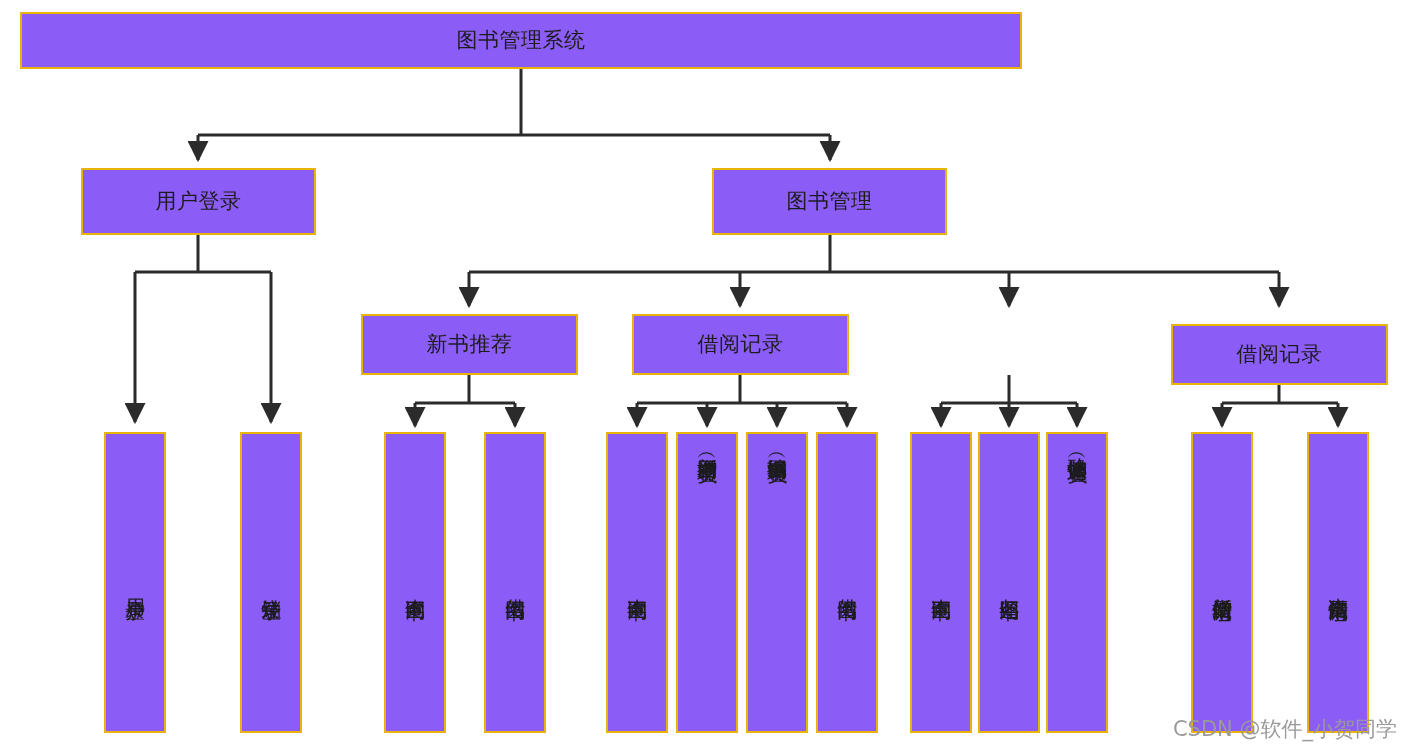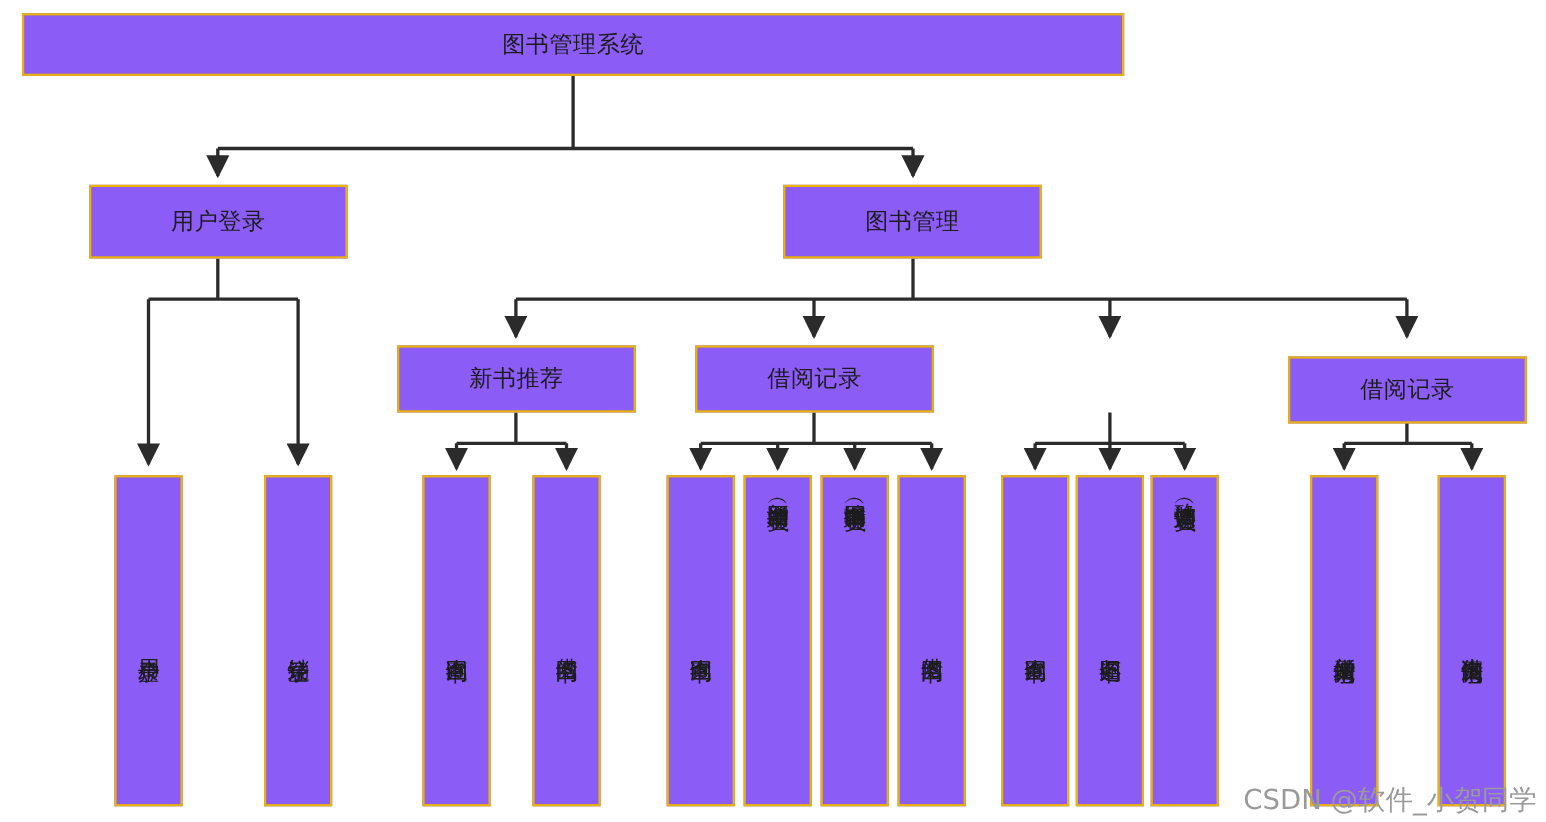--- a/index.html
+++ b/index.html
@@ -58,21 +58,21 @@
     overflow: visible;
   }
   .node-v.topalign {
     align-items: flex-start;
     padding-top: 8px;
   }
   #watermark {
     position: absolute;
     right: 8px;
     bottom: 4px;
-    font-size: 25px;
+    font-size: 21px;
     color: #9a9a9a;
     white-space: nowrap;
     font-family: "DejaVu Sans", "Liberation Sans", sans-serif;
   }
 </style>
 </head>
 <body>
 
 <div id="diagram-root">
 

